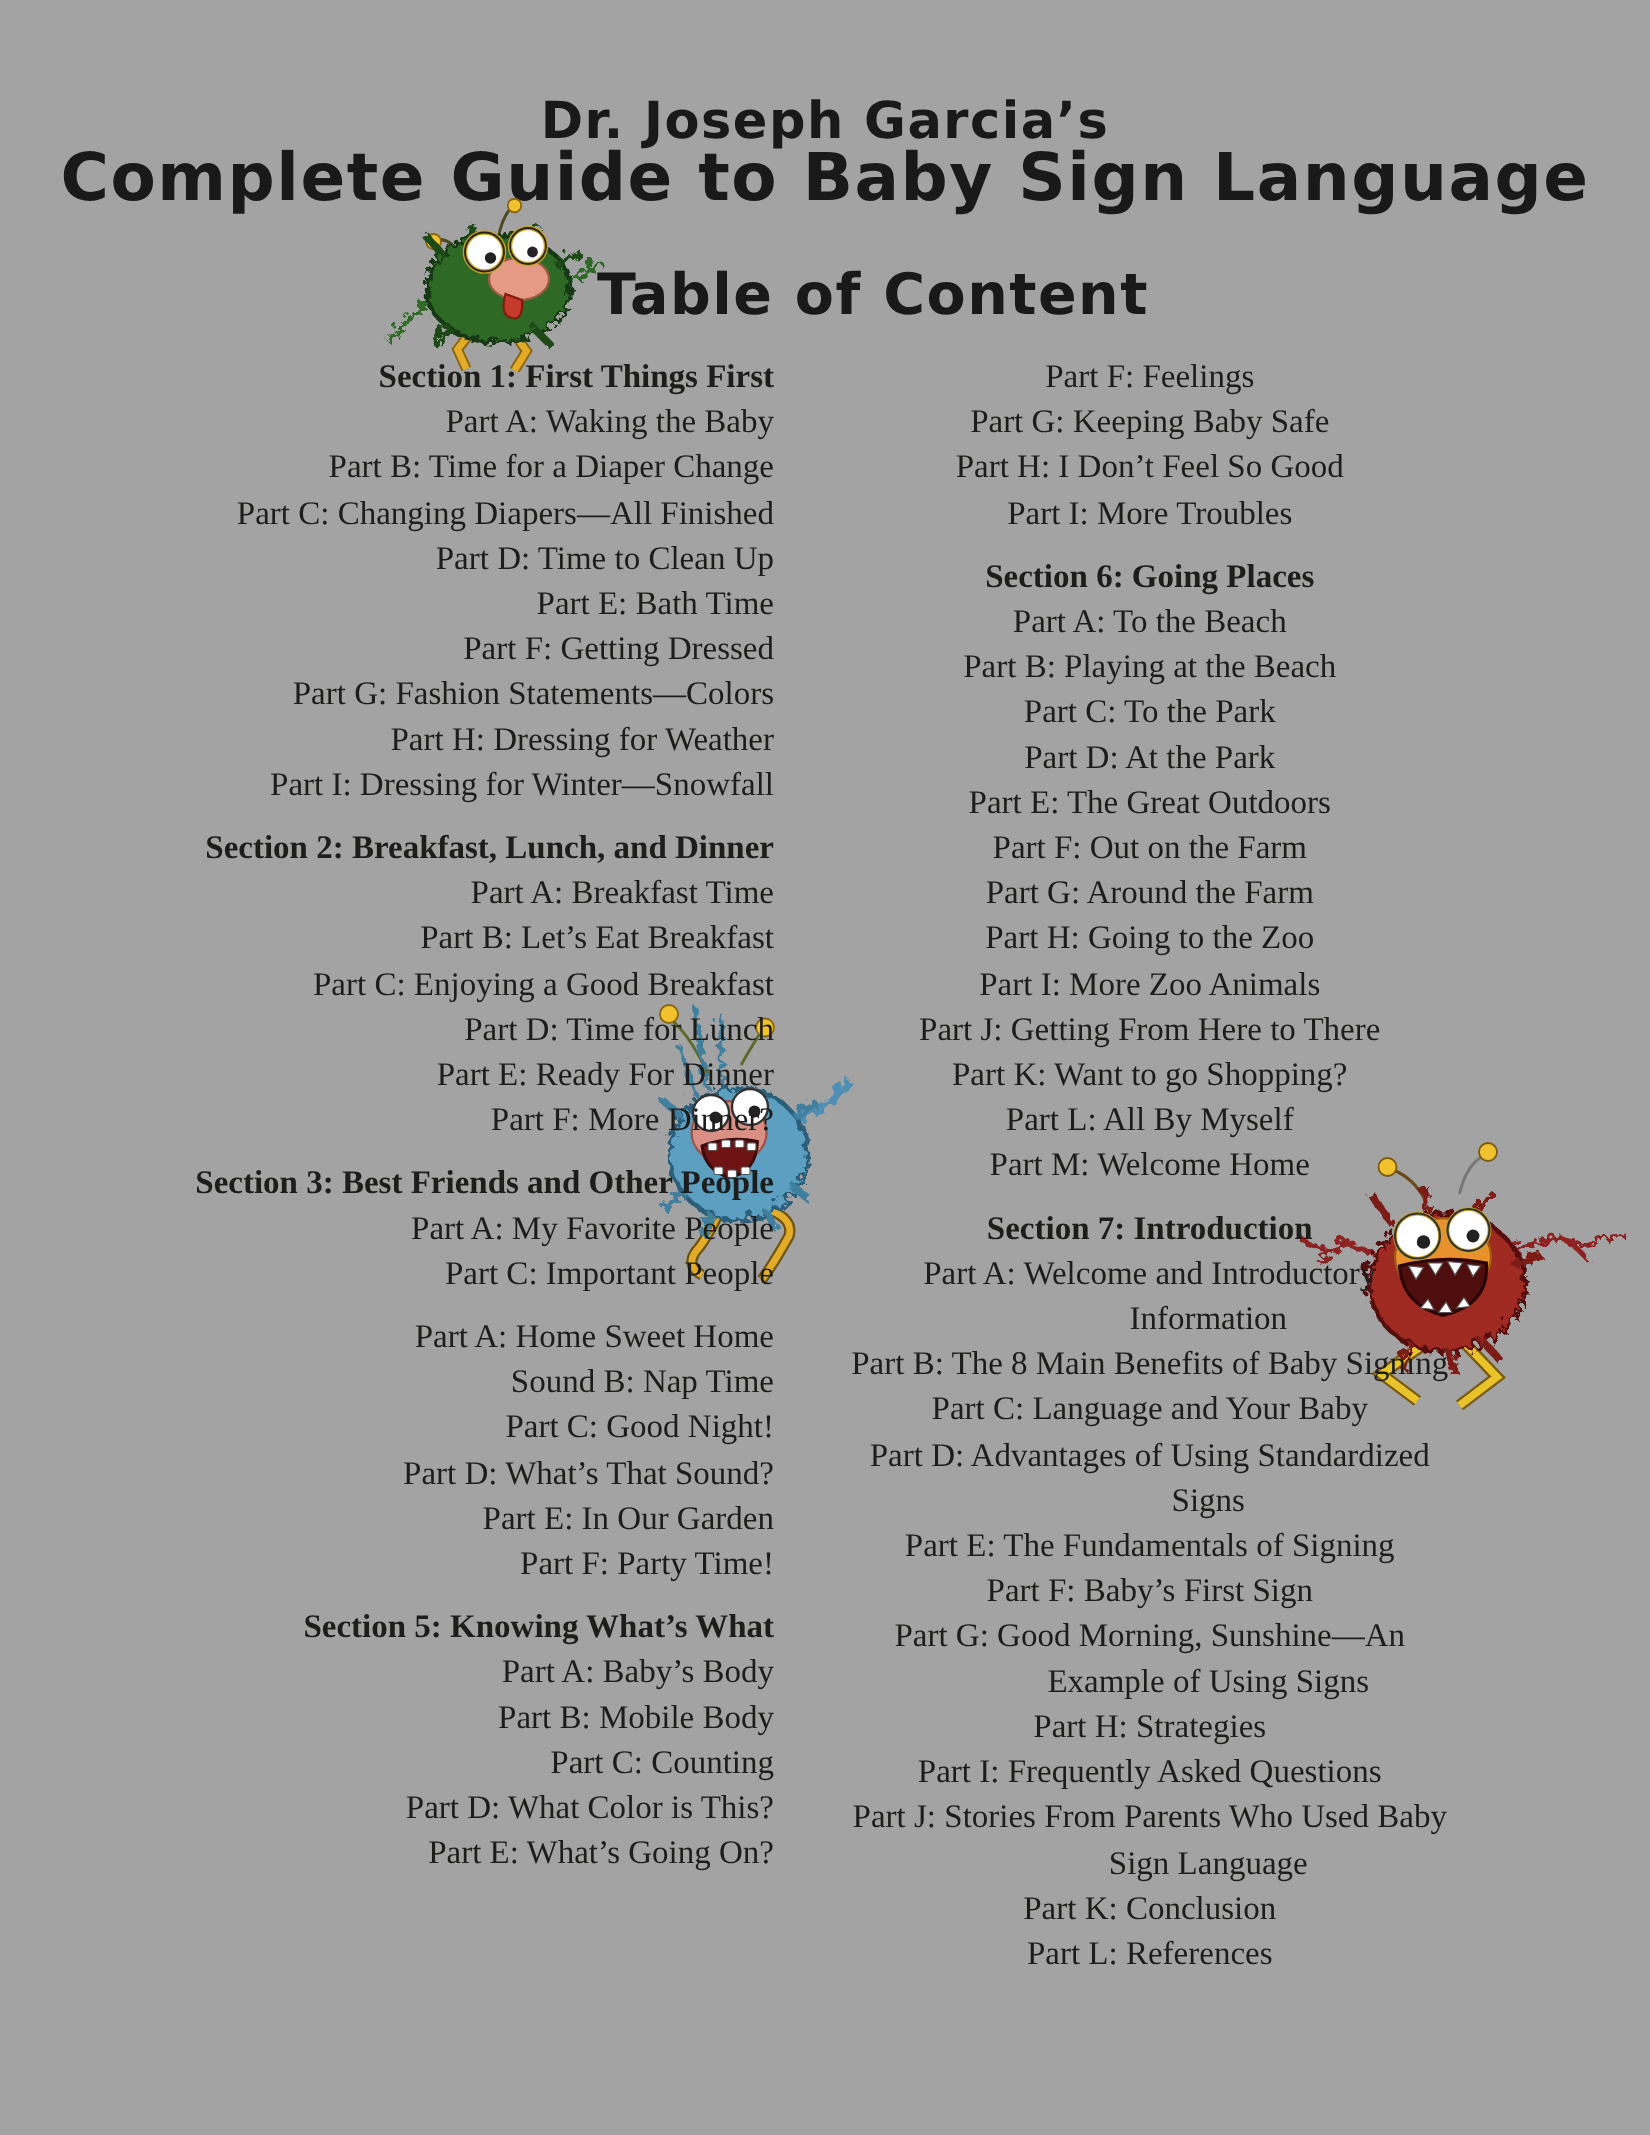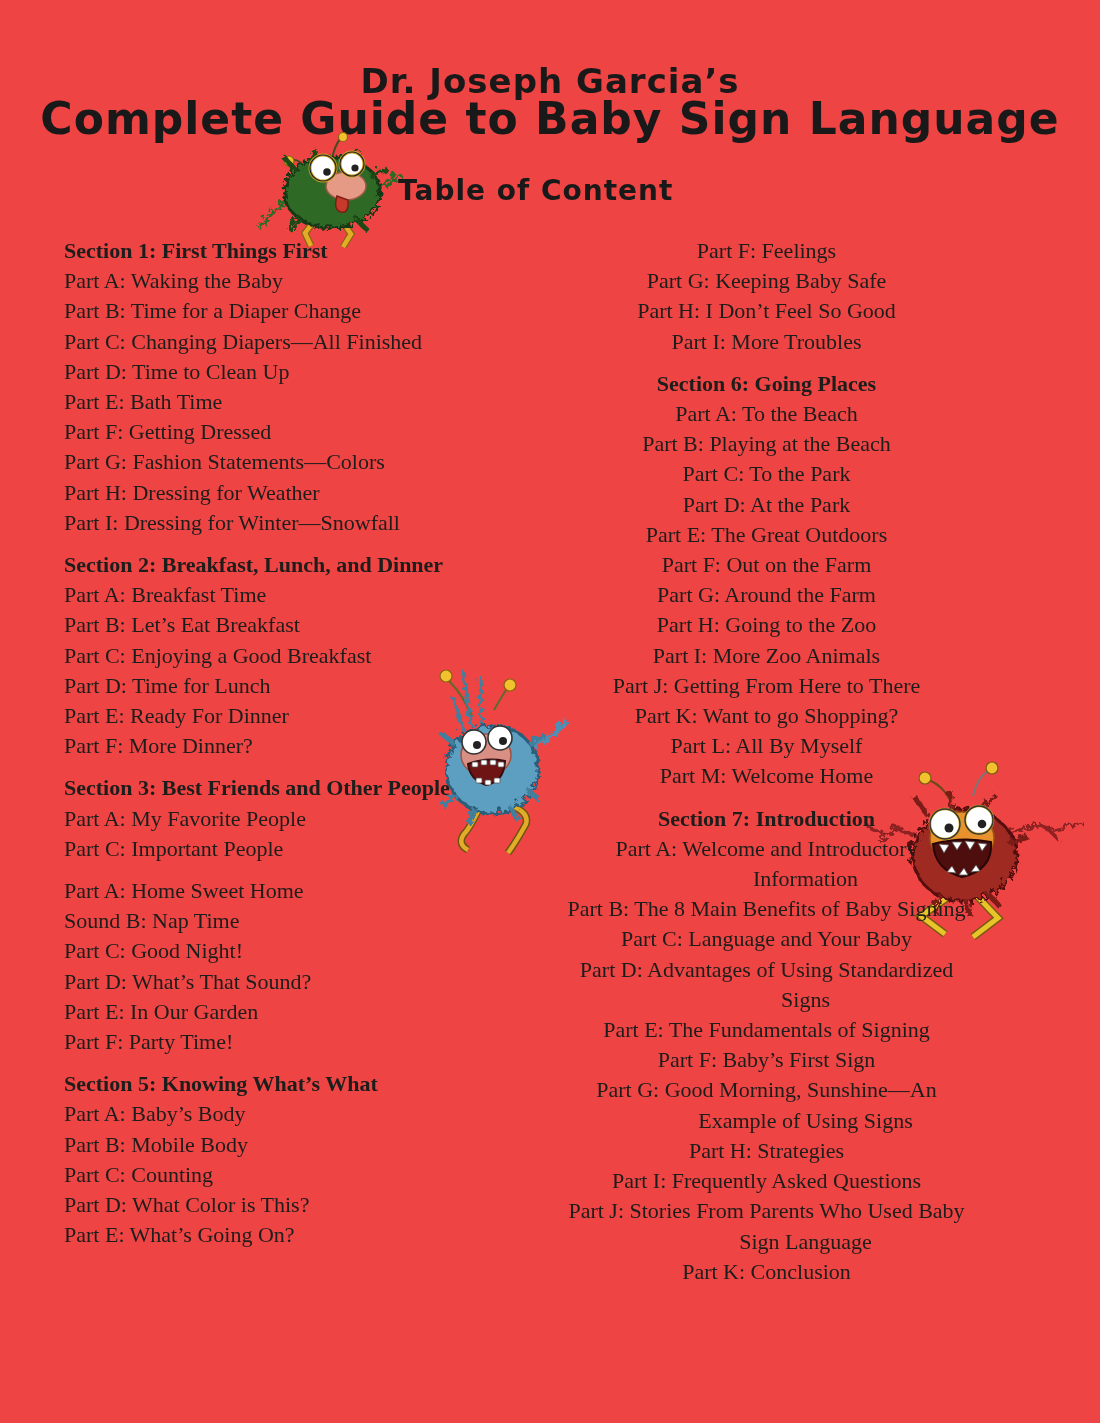--- a/index.html
+++ b/index.html
@@ -1,29 +1,29 @@
 <!DOCTYPE html>
 <html><head>
 <meta charset="utf-8">
 <style>
   html,body { margin:0; padding:0; background:#ffffff; }
   .page {
-    position:relative; width:1100px; height:1423px; background:#ef4444;
+    position:relative; width:1100px; height:1423px; background:#a3a3a3;
     font-family:"Liberation Serif","DejaVu Serif",serif; color:#1d1d1b; overflow:hidden;
   }
   
   .title-block { position:absolute; top:62px; left:0; width:1100px; text-align:center;
     font-family:"DejaVu Sans",sans-serif; font-weight:bold; color:#191919; }
   .title-line1 { font-size:34px; line-height:38px; letter-spacing:1px; }
   .title-line2 { font-size:44px; line-height:38px; letter-spacing:1px; }
   .toc-heading { position:absolute; top:174px; left:398px; font-family:"DejaVu Sans",sans-serif;
-    font-weight:bold; font-size:28px; color:#191919; letter-spacing:1px; }
+    font-weight:bold; font-size:38px; color:#191919; letter-spacing:1px; }
   
   .col { position:absolute; top:236px; }
-  .col-left  { left:64px;  width:452px; }
+  .col-left  { left:64px;  width:452px;text-align:right; }
   .col-right { left:529px; width:475px;text-align:center; }
   .block { margin:0; }
   .block + .block { margin-top:12px; }
   .sec  { font-weight:bold; font-size:22px; line-height:30.2px; white-space:nowrap; }
   .part { font-size:22px; line-height:30.2px; white-space:nowrap; }
   .cont { padding-left:78px; }
   .monster { position:absolute; }
   .m-green { left:253px; top:128px; width:155px; height:120px; }
   .m-blue  { left:412px; top:652px; width:160px; height:205px; }
   .m-red   { left:855px; top:748px; width:238px; height:195px; }
@@ -233,16 +233,17 @@
         <div class="part cont">Signs</div>
         <div class="part">Part E: The Fundamentals of Signing</div>
         <div class="part">Part F: Baby’s First Sign</div>
         <div class="part">Part G: Good Morning, Sunshine—An</div>
         <div class="part cont">Example of Using Signs</div>
         <div class="part">Part H: Strategies</div>
         <div class="part">Part I: Frequently Asked Questions</div>
         <div class="part">Part J: Stories From Parents Who Used Baby</div>
         <div class="part cont">Sign Language</div>
         <div class="part">Part K: Conclusion</div>
+        <div class="part">Part L: References</div>
       </div>
     </div>
 
 </div>
 
 </body></html>

